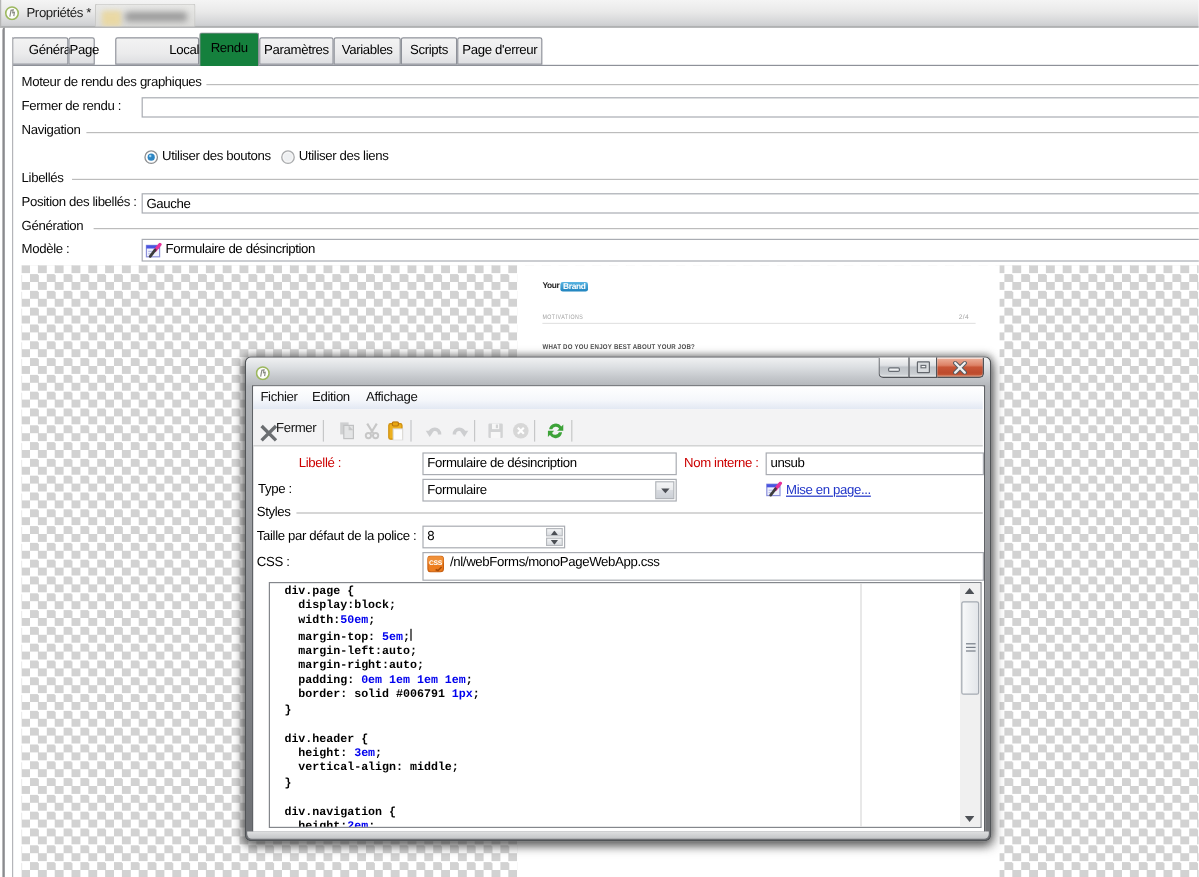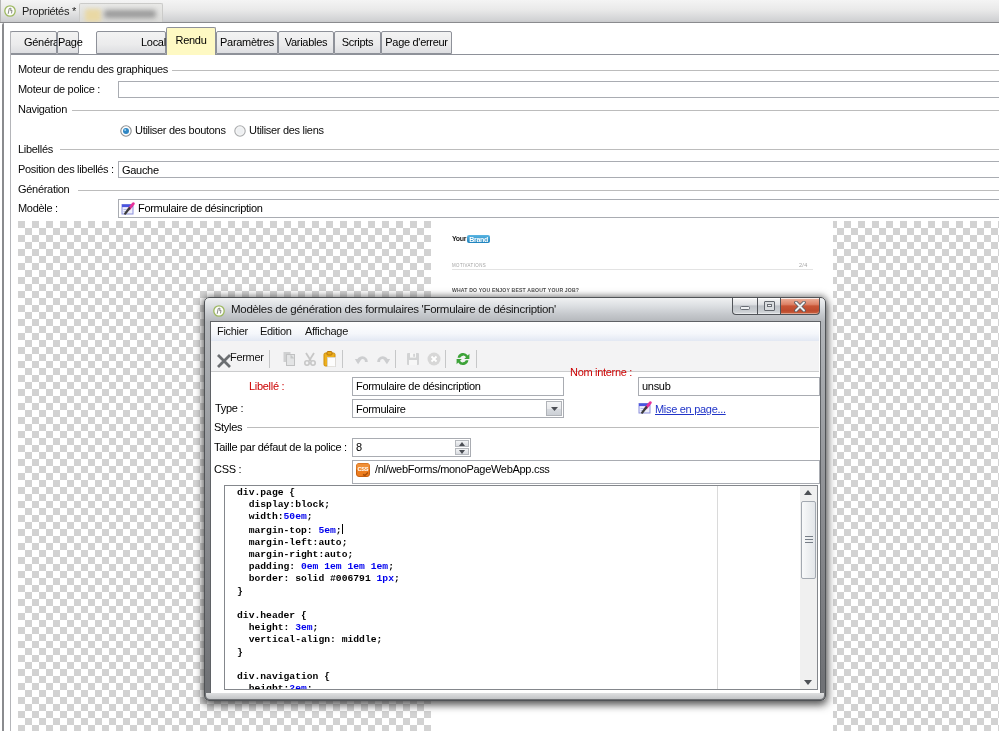--- a/index.html
+++ b/index.html
@@ -13,21 +13,21 @@
 
 
 #titlebar { position:absolute; left:0; top:0; width:999px; height:23px;
   background:linear-gradient(#f4f4f4,#e9e9e9 45%,#d2d3d5 90%,#c9cacc); border-bottom:1px solid #8a8b8e; overflow:hidden;}
 #mw-left1 { position:absolute; left:2px; top:23px; width:2px; height:708px; background:#8a8b8e; z-index:5; border-top-left-radius:3px;}
 #mw-left2 { position:absolute; left:10px; top:31px; width:1px; height:700px; background:#b4b5b9; z-index:5;}
 
 
 .tab { position:absolute; top:31px; height:23px; background:linear-gradient(#f3f3f3,#ebebec 60%,#dddee1);
   border:1px solid #8e9199; border-radius:2px 2px 0 0; font-size:11px; text-align:center; line-height:21px; z-index:2;}
-.tab.on { top:27px; height:28px; background:#fef9c3; border-bottom:none; z-index:4; line-height:25px; }
+.tab.on { top:27px; height:28px; background:#15803d; border-bottom:none; z-index:4; line-height:25px; }
 #tabline { position:absolute; left:10px; top:54px; width:989px; height:1px; background:#8e9199; z-index:3; }
 
 
 #checker { position:absolute; left:18px; top:221px; width:981px; height:510px;
   background:repeating-conic-gradient(#d2d2d2 0% 25%, #ffffff 0% 50%);
   background-size:14px 14px; background-position:7px 0; }
 #page { position:absolute; left:431px; top:221px; width:402px; height:510px; background:#fff; }
 
 
 #dlg { position:absolute; left:204px; top:297px; width:622px; height:404px; border-radius:5px;
@@ -97,21 +97,21 @@
 <div class="tab" style="left:57px;width:22px;">Page</div>
 <div class="tab" style="left:96px;width:70px;padding-left:44px;">Localisation</div>
 <div class="tab on" style="left:166px;width:50px;">Rendu</div>
 <div class="tab" style="left:216px;width:62px;">Paramètres</div>
 <div class="tab" style="left:278px;width:56px;">Variables</div>
 <div class="tab" style="left:334px;width:47px;">Scripts</div>
 <div class="tab" style="left:381px;width:71px;">Page d'erreur</div>
 
 <div class="lbl" style="left:18px;top:63px;">Moteur de rendu des graphiques</div>
 <div class="gline" style="left:172px;top:70px;width:827px;"></div>
-<div class="lbl" style="left:18px;top:83px;">Moteur de police :</div>
+<div class="lbl" style="left:18px;top:83px;">Fermer de rendu :</div>
 <div class="inp" style="left:118px;top:81px;width:884px;height:17px;"></div>
 
 <div class="lbl" style="left:18px;top:103px;">Navigation</div>
 <div class="gline" style="left:72px;top:110px;width:927px;"></div>
 
 <svg class="abs" style="left:120px;top:125px;" width="12" height="12" viewBox="0 0 12 12">
   <circle cx="6" cy="6" r="5.2" fill="#fefefe" stroke="#8c8e90" stroke-width="1.1"></circle>
   <circle cx="6" cy="6" r="3" fill="#2f86c3"></circle>
   <circle cx="5.2" cy="5" r="1" fill="#9fd4f2"></circle>
 </svg>
@@ -151,21 +151,20 @@
   <div class="abs" style="left:368px;top:41px;font-size:5.5px;letter-spacing:0.3px;color:#a3a3a3;">2/4</div>
   <div class="abs" style="left:21px;top:48px;width:361px;height:1px;background:#e3e3e3;"></div>
   <div class="abs" style="left:21px;top:66px;font-size:5.8px;font-weight:bold;letter-spacing:0.2px;color:#4d4d4d;transform:scaleX(0.88);transform-origin:0 0;">WHAT DO YOU ENJOY BEST ABOUT YOUR JOB?</div>
 </div>
 
 <div id="dlg">
   <svg class="abs" style="left:8px;top:7px" width="12" height="12" viewBox="0 0 12 12">
     <circle cx="6" cy="6" r="5.2" fill="#fdfdfb" stroke="#9cb85e" stroke-width="1.3"></circle>
     <path d="M4.2 8.8 L5.2 3.6 L7 3.2 L6.6 5.6 L8 5.3 L7.5 8.4" fill="none" stroke="#8a8c85" stroke-width="1"></path>
   </svg>
-  <div id="dlgtitle">Modèles de génération des formulaires 'Formulaire de désincription'</div>
 
   <div id="wbtns">
     <div class="wb mn">
         <div style="position:absolute;left:7px;top:8px;width:10px;height:4px;background:#eef0f2;border:1px solid #686d74;border-radius:1.5px;"></div>
       </div>
     <div class="wb mx">
         <div style="position:absolute;left:6px;top:3px;width:11px;height:10px;border:1.5px solid #63676d;border-radius:1px;background:#d9dcdf;">
           <div style="position:absolute;left:1.5px;top:2px;width:5px;height:3px;background:#f4f5f6;border:1px solid #6a6e74;"></div>
         </div>
       </div>
@@ -237,21 +236,21 @@
     <svg class="ticon" style="left:244px;" viewBox="0 0 16 16">
       <path d="M2.6 6.8 A5.6 5.6 0 0 1 12.8 4.4 L14.4 2.8 L14.4 8 L9.2 8 L11 6.2 A3.2 3.2 0 0 0 5.2 6.8 Z" fill="#3da339"></path>
       <path d="M13.4 9.2 A5.6 5.6 0 0 1 3.2 11.6 L1.6 13.2 L1.6 8 L6.8 8 L5 9.8 A3.2 3.2 0 0 0 10.8 9.2 Z" fill="#3da339"></path>
     </svg>
     <div class="tsep" style="left:265px;"></div>
 
     <div class="dlbl red" style="left:4px;top:58px;margin-left:34px;">Libellé :</div>
     <div class="dinp" style="left:141px;top:55px;width:212px;height:19px;">
         <span style="top:2px;">Formulaire de désincription</span>
       </div>
-    <div class="dlbl red" style="left:359px;top:44px;">Nom interne :</div>
+    <div class="dlbl red" style="left:359px;top:58px;">Nom interne :</div>
     <div class="dinp" style="left:427px;top:55px;width:182px;height:19px;">
         <span style="top:2px;">unsub</span>
       </div>
 
     <div class="dlbl" style="left:4px;top:80px;">Type :</div>
     <div id="combo" style="left:141px;top:77px;width:212px;height:19px;">
       <span style="position:absolute;left:3px;top:3px;font-size:11px;">Formulaire</span>
       <div id="combobtn">
           <svg width="9" height="6" viewBox="0 0 9 6">
             <path d="M1 1 L4.5 5 L8 1 Z" fill="#4b4e54"></path>

